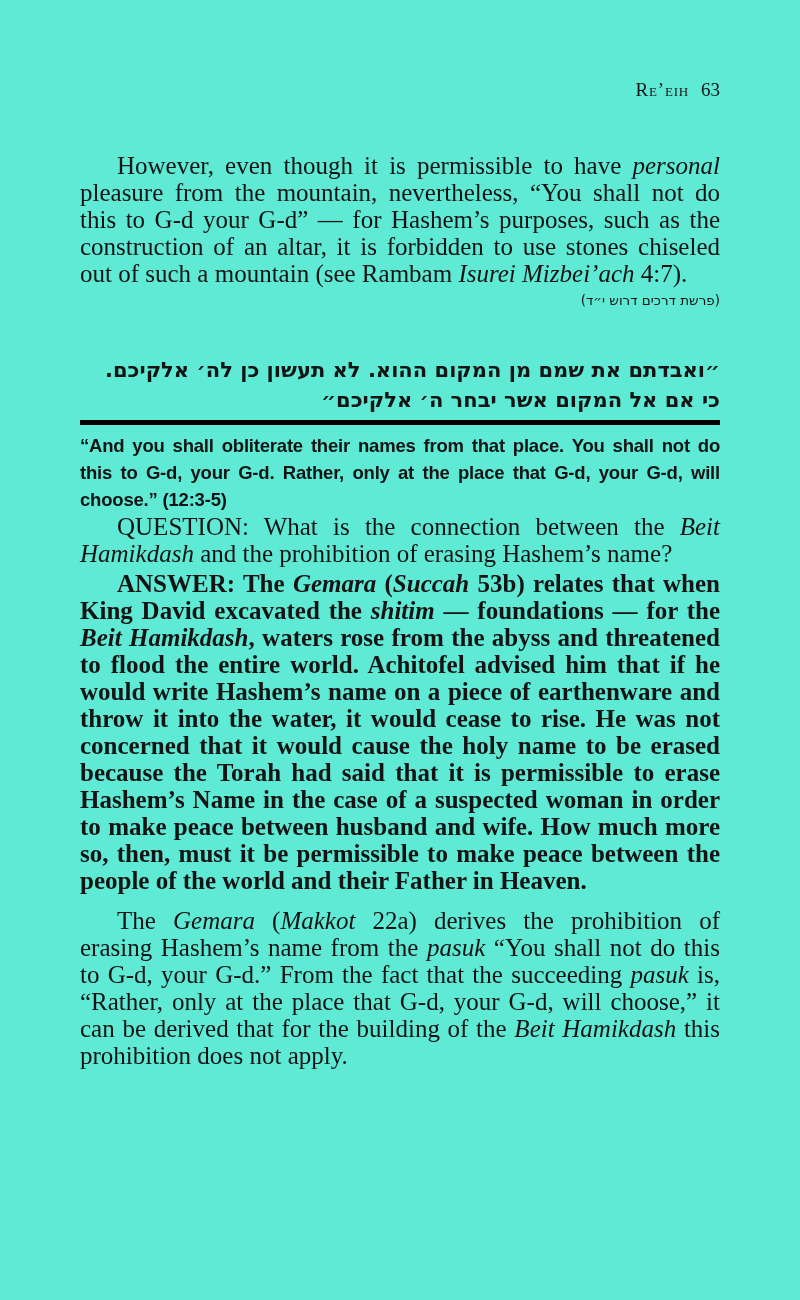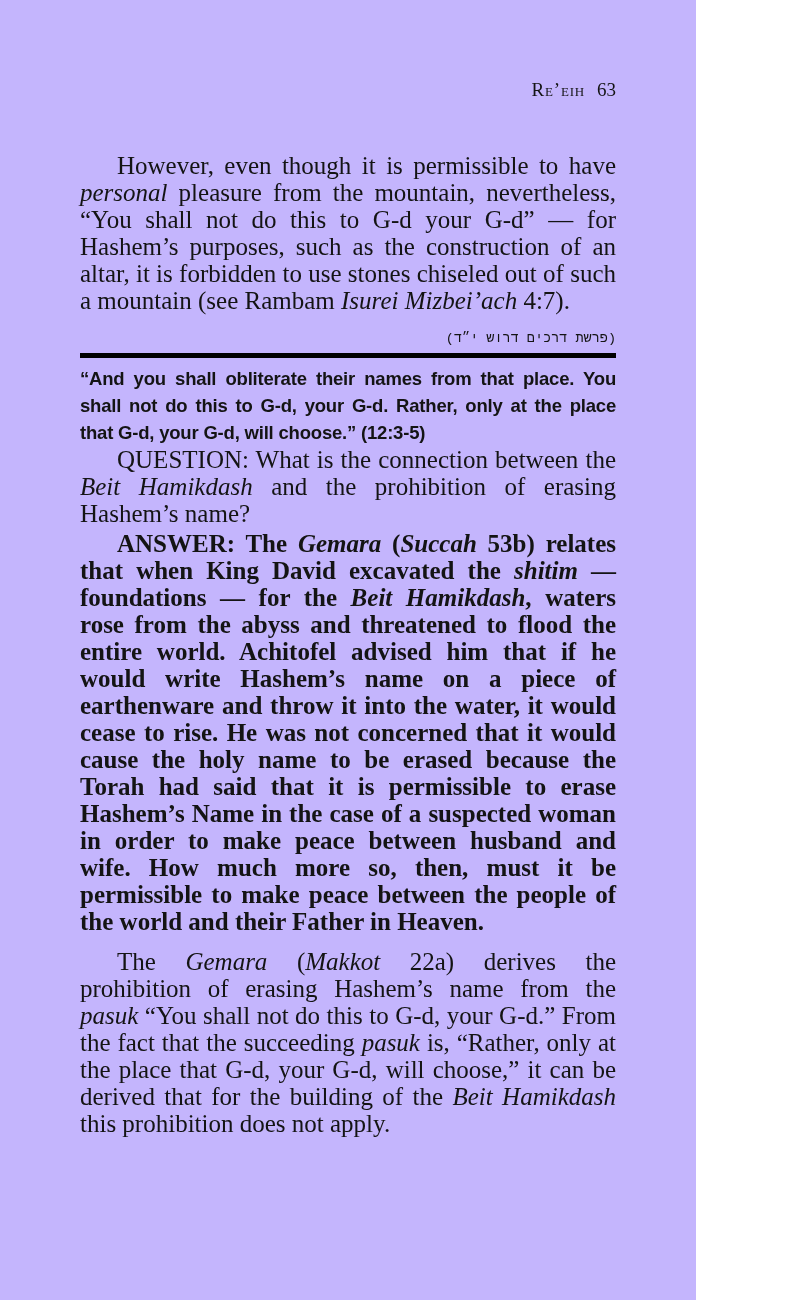--- a/index.html
+++ b/index.html
@@ -1,22 +1,22 @@
 <!DOCTYPE html>
 <html><head>
 <meta charset="utf-8">
 <style>
   html, body { margin: 0; padding: 0; background: #ffffff; }
   .page {
     position: relative;
-    width: 696px;
+    width: 800px;
     height: 1300px;
     box-sizing: border-box;
     padding: 80px 80px 0 80px;
-    background: #c4b5fd;
+    background: #5eead4;
     color: #141414;
     font-family: "Liberation Serif", serif;
     overflow: hidden;
   }
   .running-head {
     display: flex;
     justify-content: flex-end;
     align-items: baseline;
     font-size: 19px;
     line-height: 20px;
@@ -41,21 +41,21 @@
   .para-answer   { margin-top: 3px; font-weight: bold; }
   .para-gemara   { margin-top: 13px; font-family: Liberation Serif, serif; }
 
   .citation {
     direction: rtl;
     font-family: "DejaVu Sans", sans-serif;
     font-size: 13.5px;
     line-height: 18px;
     margin: 10px 0 0 0;
   }
-  .citation-top { margin-top: 16px; font-family: Liberation Mono, monospace; }
+  .citation-top { margin-top: 4px; }
   .citation-bottom { margin-top: 12px; }
 
   .hebrew-verse {
     direction: rtl;
     text-align: right;
     font-family: "DejaVu Sans", sans-serif;
     font-weight: bold;
     font-size: 21px;
     line-height: 30px;
     margin: 46px 0 0 0;
@@ -84,20 +84,21 @@
 
   <div class="running-head">
     <span class="running-title">Re’eih</span>
     <span class="page-number">63</span>
   </div>
 
   <p class="body-para para-intro"><span>However, even though it is permissible to have </span><i>personal</i><span> pleasure from the mountain, nevertheless, “You shall not do this to G-d your G-d” — for Hashem’s purposes, such as the construction of an altar, it is forbidden to use stones chiseled out of such a mountain (see Rambam </span><i>Isurei Mizbei’ach</i><span> 4:7).</span></p>
 
   <p class="citation citation-top">(פרשת דרכים דרוש י״ד)</p>
 
+  <p class="hebrew-verse">״ואבדתם את שמם מן המקום ההוא. לא תעשון כן לה׳ אלקיכם. כי אם אל המקום אשר יבחר ה׳ אלקיכם״</p>
 
   <div class="divider-rule"></div>
 
   <p class="translation">“And you shall obliterate their names from that place. You shall not do this to G-d, your G-d. Rather, only at the place that G-d, your G-d, will choose.” (12:3-5)</p>
 
   <p class="body-para para-question"><span>QUESTION: What is the connection between the </span><i>Beit Hamikdash</i><span> and the prohibition of erasing Hashem’s name?</span></p>
 
   <p class="body-para para-answer"><span>ANSWER: The </span><i>Gemara</i><span> (</span><i>Succah</i><span> 53b) relates that when King David excavated the </span><i>shitim</i><span> — foundations — for the </span><i>Beit Hamikdash</i><span>, waters rose from the abyss and threatened to flood the entire world. Achitofel advised him that if he would write Hashem’s name on a piece of earthenware and throw it into the water, it would cease to rise. He was not concerned that it would cause the holy name to be erased because the Torah had said that it is permissible to erase Hashem’s Name in the case of a suspected woman in order to make peace between husband and wife. How much more so, then, must it be permissible to make peace between the people of the world and their Father in Heaven.</span></p>
 
   <p class="body-para para-gemara"><span>The </span><i>Gemara</i><span> (</span><i>Makkot</i><span> 22a) derives the prohibition of erasing Hashem’s name from the </span><i>pasuk</i><span> “You shall not do this to G-d, your G-d.” From the fact that the succeeding </span><i>pasuk</i><span> is, “Rather, only at the place that G-d, your G-d, will choose,” it can be derived that for the building of the </span><i>Beit Hamikdash</i><span> this prohibition does not apply.</span></p>

